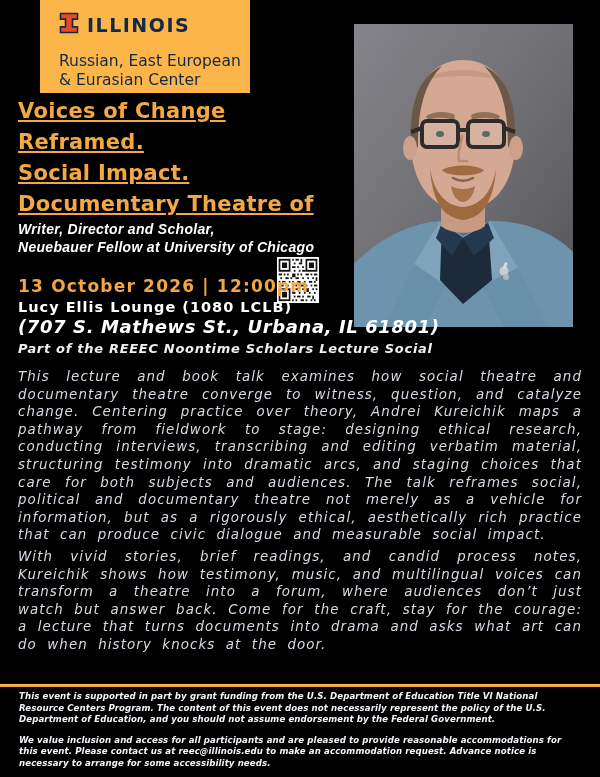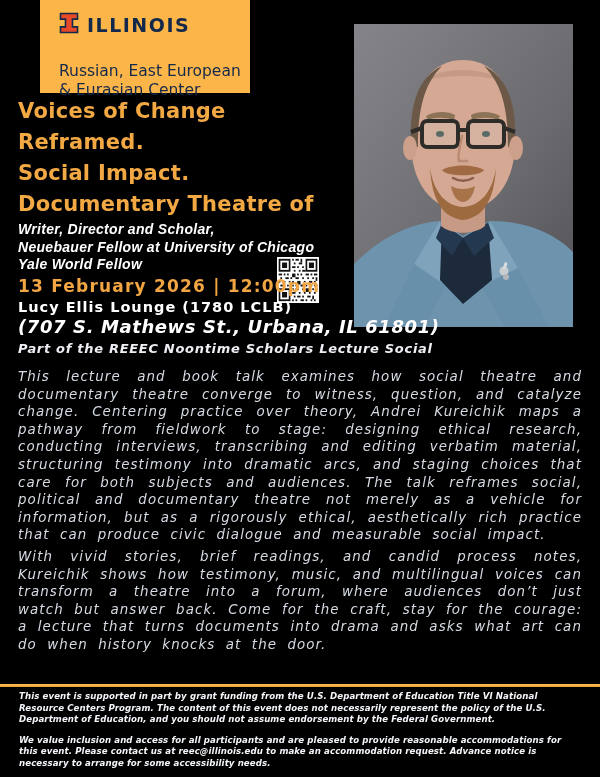--- a/index.html
+++ b/index.html
@@ -8,27 +8,27 @@
     background:#000000;
     font-family:"DejaVu Sans","Liberation Sans",sans-serif;
   }
   
   .brand-box{
     position:absolute;left:40px;top:0;width:210px;height:93px;
     background:#fbb549;box-sizing:border-box;padding:12px 0 0 19px;
   }
   .brand-row{display:flex;align-items:center;gap:8px;}
   .wordmark{font-size:19px;font-weight:bold;color:#13294b;letter-spacing:1.5px;}
-  .brand-center{margin-top:24px;color:#13294b;font-size:15.5px;line-height:1.22;}
+  .brand-center{margin-top:14px;color:#13294b;font-size:15.5px;line-height:1.22;}
   
   .photo{position:absolute;left:354px;top:24px;width:219px;height:303px;}
   
   .title{
     position:absolute;left:18px;top:96px;width:340px;
-    color:#f2a843;font-weight:bold;font-size:21px;line-height:31px;letter-spacing:.3px;
+    color:#f2a843;font-weight:bold;font-size:21px;line-height:31px;letter-spacing:.3px;text-decoration:underline;
   }
   .speaker{
     position:absolute;left:18px;top:191px;
     color:#ffffff;font-weight:bold;font-size:22.5px;letter-spacing:2.6px;
   }
   .credentials{
     position:absolute;left:18px;top:221px;
     color:#ffffff;font-style:italic;font-weight:bold;
     font-size:14px;line-height:17.5px;letter-spacing:.3px;
     font-family:"Liberation Sans","DejaVu Sans",sans-serif;
@@ -146,21 +146,20 @@
   <div class="title">
     <div>Voices of Change Reframed.</div>
     <div>Social Impact.</div>
     <div>Documentary Theatre of</div>
   </div>
 
 
   <div class="credentials">
     <div>Writer, Director and Scholar,</div>
     <div>Neuebauer Fellow at University of Chicago</div>
-    <div>Yale World Fellow</div>
   </div>
 
   <div class="qr">
     <svg width="42" height="46" viewBox="0 0 25 25" preserveAspectRatio="none">
       <rect width="25" height="25" fill="#ffffff"></rect>
       <g fill="#111111">
         <rect x="1" y="1" width="7" height="7"></rect>
           <rect x="17" y="1" width="7" height="7"></rect>
           <rect x="1" y="17" width="7" height="7"></rect>
         <rect x="2" y="2" width="5" height="5" fill="#ffffff"></rect>
@@ -233,22 +232,22 @@
           <rect x="11" y="23" width="1" height="1"></rect>
           <rect x="14" y="23" width="2" height="1"></rect>
         <rect x="17" y="23" width="1" height="1"></rect>
           <rect x="20" y="23" width="1" height="1"></rect>
           <rect x="22" y="23" width="1" height="1"></rect>
       </g>
     </svg>
   </div>
 
   <div class="when">
-    <div class="date">13 February 2026 | 12:00pm</div>
-    <div class="venue">Lucy Ellis Lounge (1780 LCLB)</div>
+    <div class="date">13 October 2026 | 12:00pm</div>
+    <div class="venue">Lucy Ellis Lounge (1080 LCLB)</div>
     <div class="address">(707 S. Mathews St., Urbana, IL 61801)</div>
   </div>
 
   <div class="series">Part of the REEEC Noontime Scholars Lecture Social</div>
 
   <div class="body">
     <p>This lecture and book talk examines how social theatre and documentary theatre converge to witness, question, and catalyze change. Centering practice over theory, Andrei Kureichik maps a pathway from fieldwork to stage: designing ethical research, conducting interviews, transcribing and editing verbatim material, structuring testimony into dramatic arcs, and staging choices that care for both subjects and audiences. The talk reframes social, political and documentary theatre not merely as a vehicle for information, but as a rigorously ethical, aesthetically rich practice that can produce civic dialogue and measurable social impact.</p>
     <p>With vivid stories, brief readings, and candid process notes, Kureichik shows how testimony, music, and multilingual voices can transform a theatre into a forum, where audiences don’t just watch but answer back. Come for the craft, stay for the courage: a lecture that turns documents into drama and asks what art can do when history knocks at the door.</p>
   </div>
 

